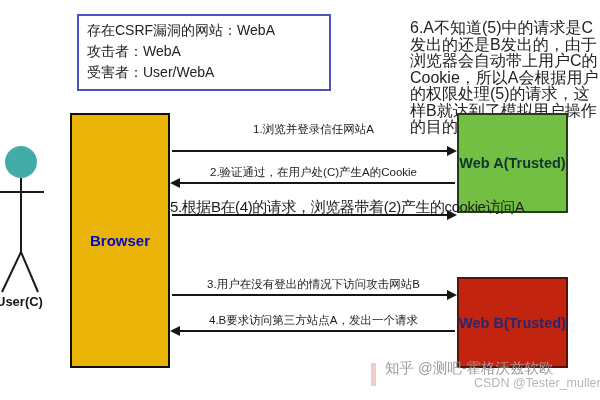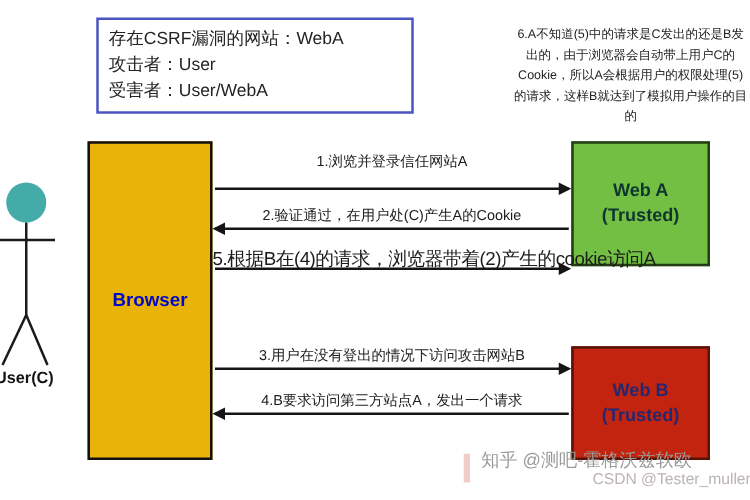--- a/index.html
+++ b/index.html
@@ -10,31 +10,31 @@
   }
   
   .info-box{
     position:absolute;left:77px;top:14px;width:218px;
     border:2px solid #4a55c3;background:#ffffff;
     padding:4px 24px 6px 8px;font-size:14px;line-height:21px;color:#222326;
   }
   
   .note{
     position:absolute;left:410px;top:20px;width:189px;
-    font-size:10px;line-height:16.5px;color:#222326;text-align:center;
+    font-size:16px;line-height:16.5px;color:#222326;text-align:left;
   }
   
   .user-figure{position:absolute;left:0;top:140px;}
   .user-label{
     position:absolute;left:-4px;top:294px;font-size:13px;font-weight:bold;
     color:#141414;white-space:nowrap;
   }
   
   .box{
-    position:absolute;display:flex;flex-direction:column;align-items:center;
+    position:absolute;display:flex;align-items:center;
     justify-content:center;font-weight:bold;text-align:center;
   }
   .browser-box{
     left:70px;top:113px;width:96px;height:251px;
     background:#eab308;border:2px solid #101010;
     color:#0009c8;font-size:15px;
   }
   .weba-box{
     left:457px;top:113px;width:107px;height:96px;
     background:#72bf44;border:2px solid #253c14;
@@ -74,21 +74,21 @@
     background:#f2cbcb;z-index:5;
   }
 </style>
 </head>
 <body>
 
 <div class="stage">
 
   <div class="info-box">
     <div>存在CSRF漏洞的网站：WebA</div>
-    <div>攻击者：User</div>
+    <div>攻击者：WebA</div>
     <div>受害者：User/WebA</div>
   </div>
 
   <div class="note">6.A不知道(5)中的请求是C发出的还是B发出的，由于浏览器会自动带上用户C的Cookie，所以A会根据用户的权限处理(5)的请求，这样B就达到了模拟用户操作的目的</div>
 
   <svg class="user-figure" width="56" height="160" viewBox="0 0 56 160">
     <circle cx="21" cy="22" r="16" fill="#43aca8"></circle>
     <line x1="21" y1="38" x2="21" y2="112" stroke="#1a1a1a" stroke-width="2"></line>
     <line x1="0" y1="52" x2="44" y2="52" stroke="#1a1a1a" stroke-width="2"></line>
     <line x1="21" y1="112" x2="2" y2="152" stroke="#1a1a1a" stroke-width="2"></line>

